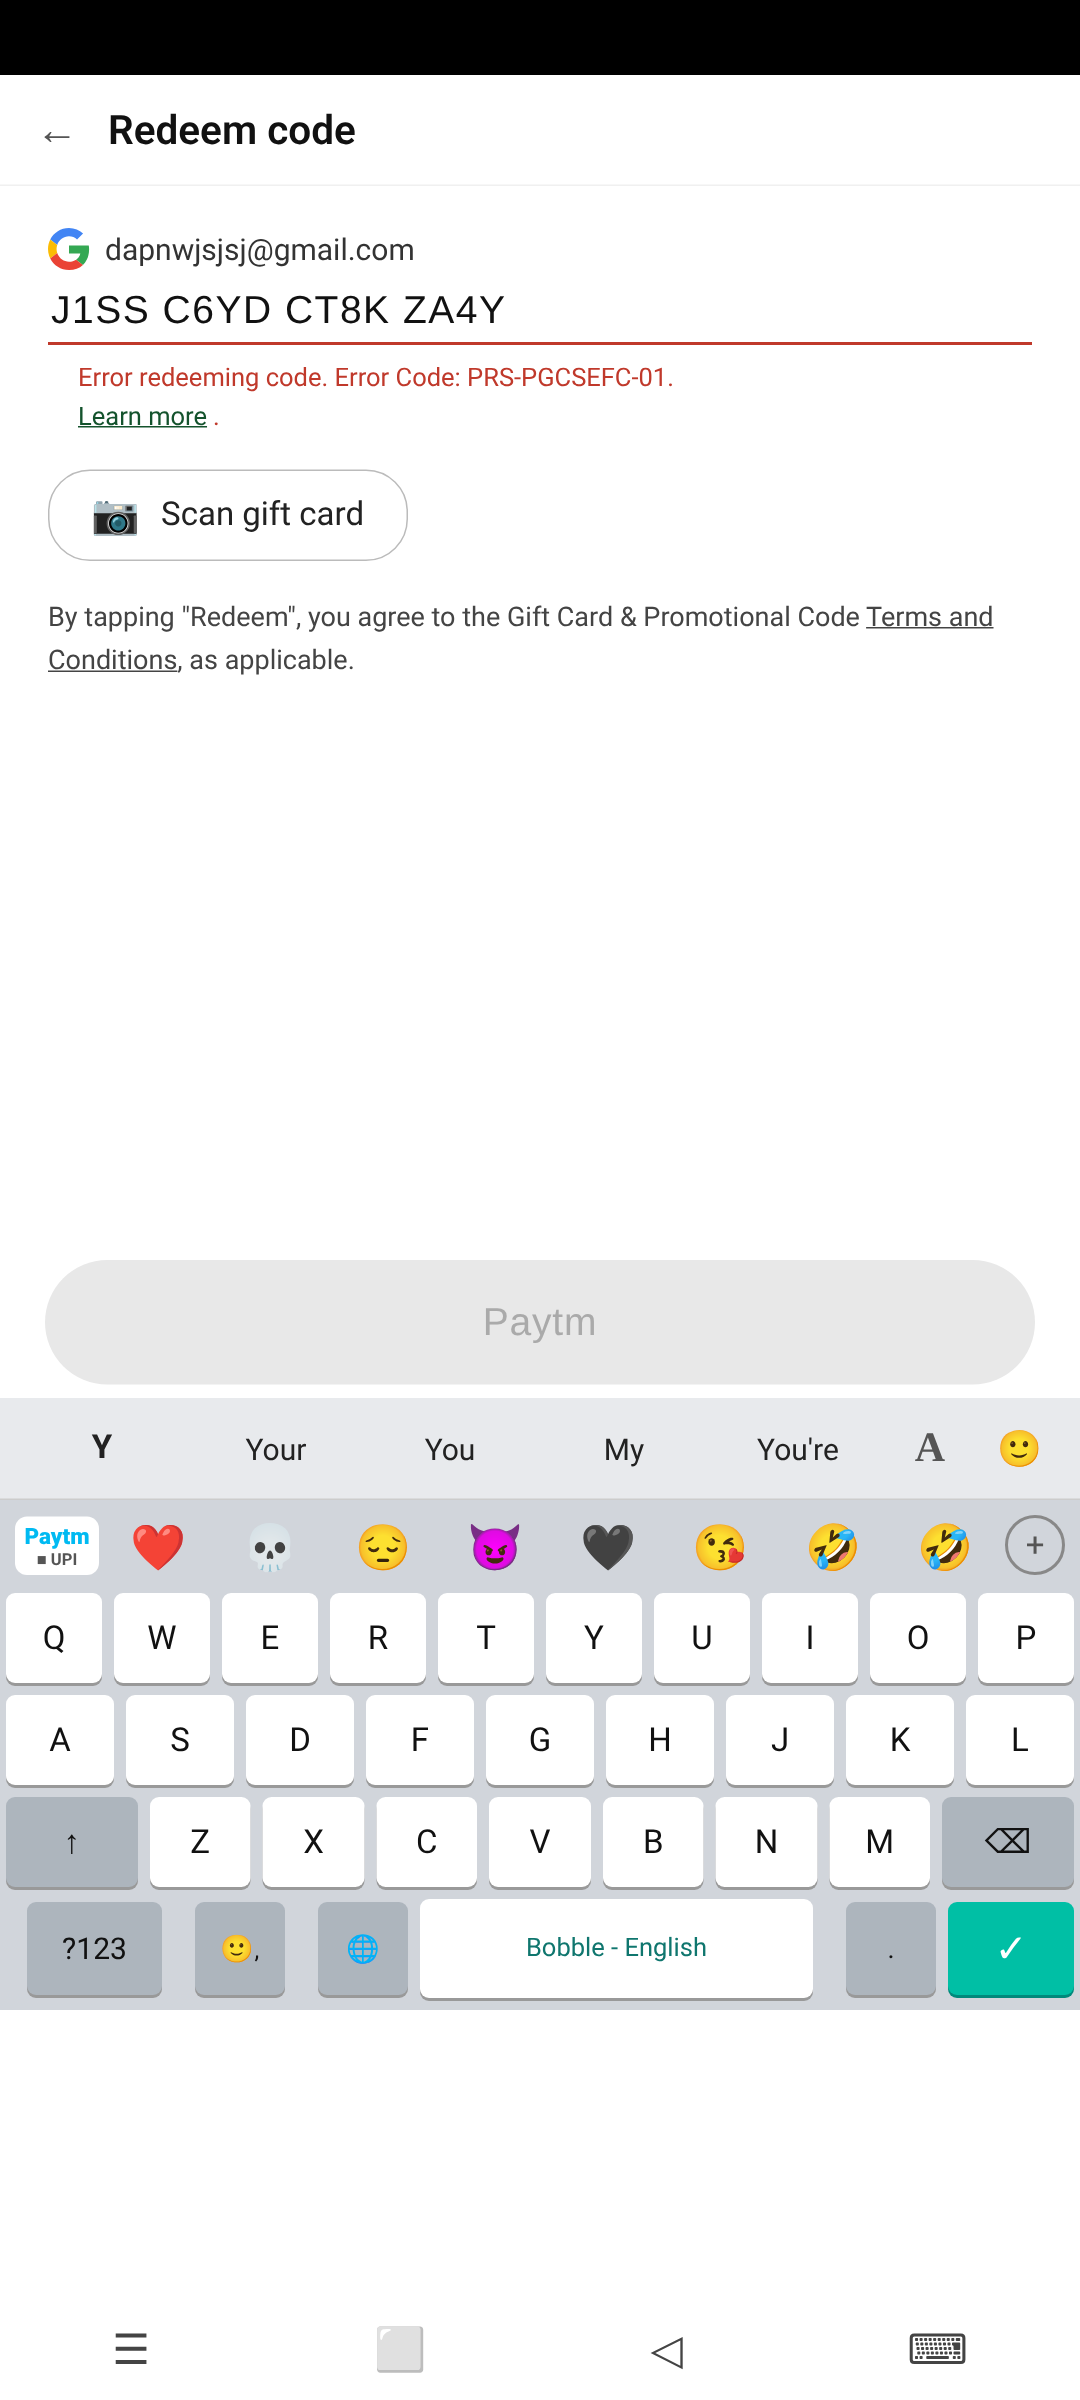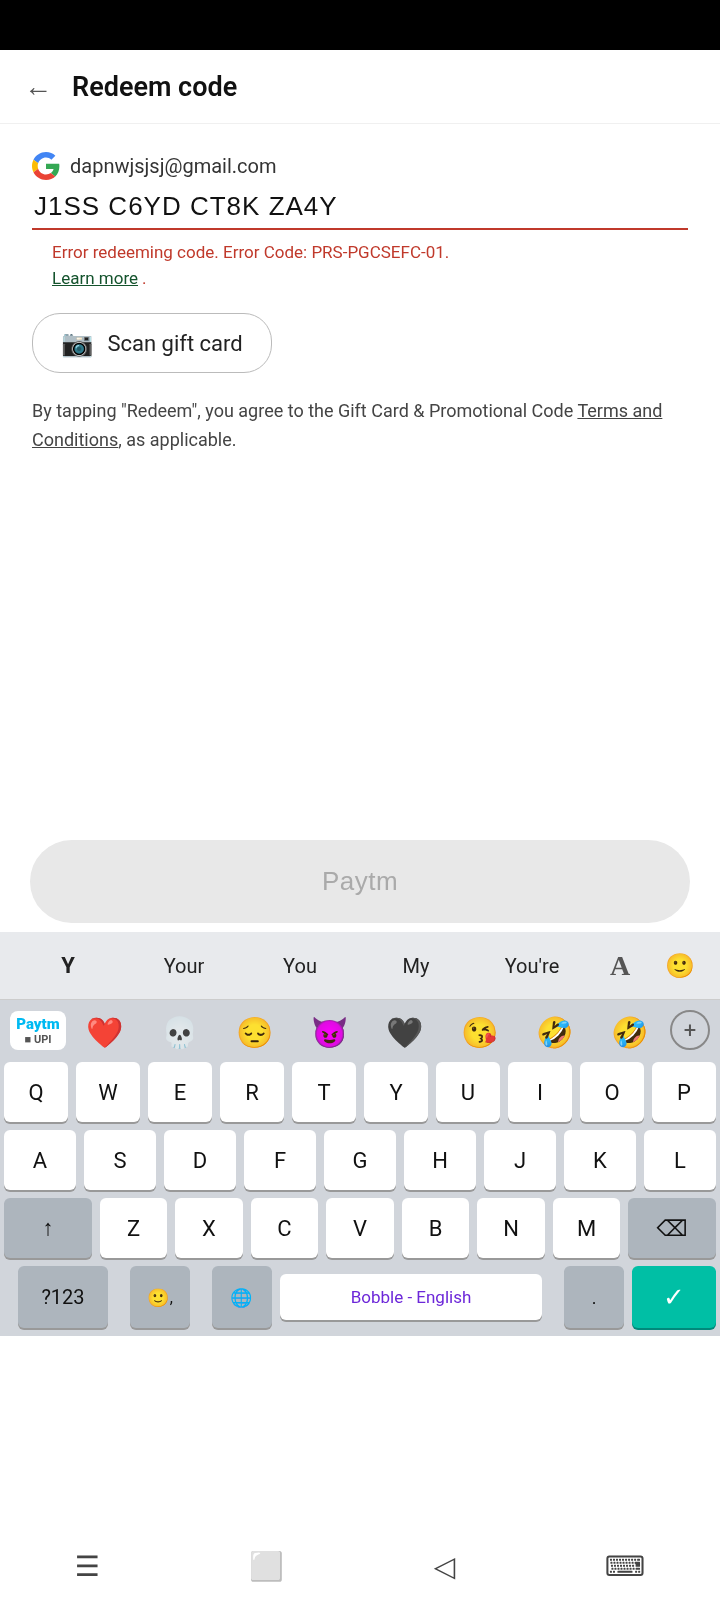--- a/index.html
+++ b/index.html
@@ -277,26 +277,26 @@
     .bottom-key.sym {
       min-width: 60px;
     }
     .bottom-key.globe {
       min-width: 60px;
     }
     .space-key {
       flex: 1;
       background: #fff;
       border-radius: 6px;
-      height: 46px;
+      height: 66px;
       display: flex;
       align-items: center;
       justify-content: center;
       font-size: 17px;
-      color: #6d28d9;
+      color: #0f766e;
       cursor: pointer;
       box-shadow: 0 2px 0 #999;
     }
     .bottom-key.period {
       min-width: 60px;
       background: #adb5bd;
     }
     .enter-key {
       min-width: 84px;
       background: #00bfa5;

